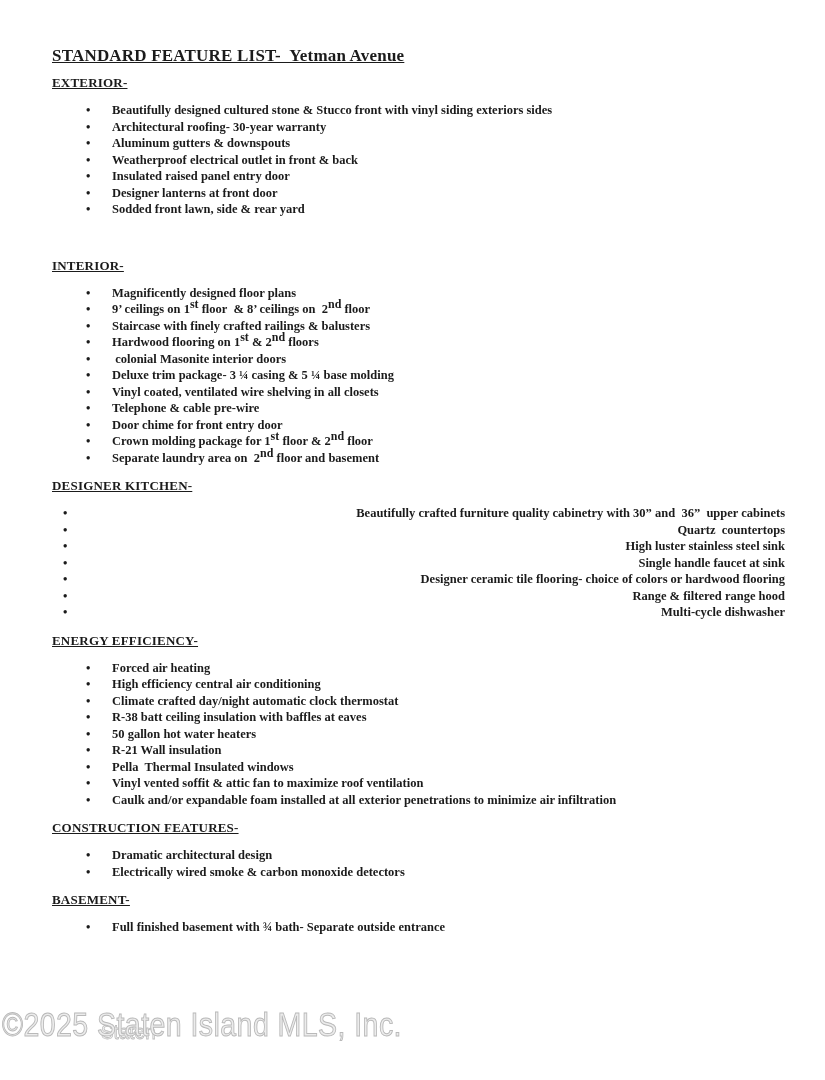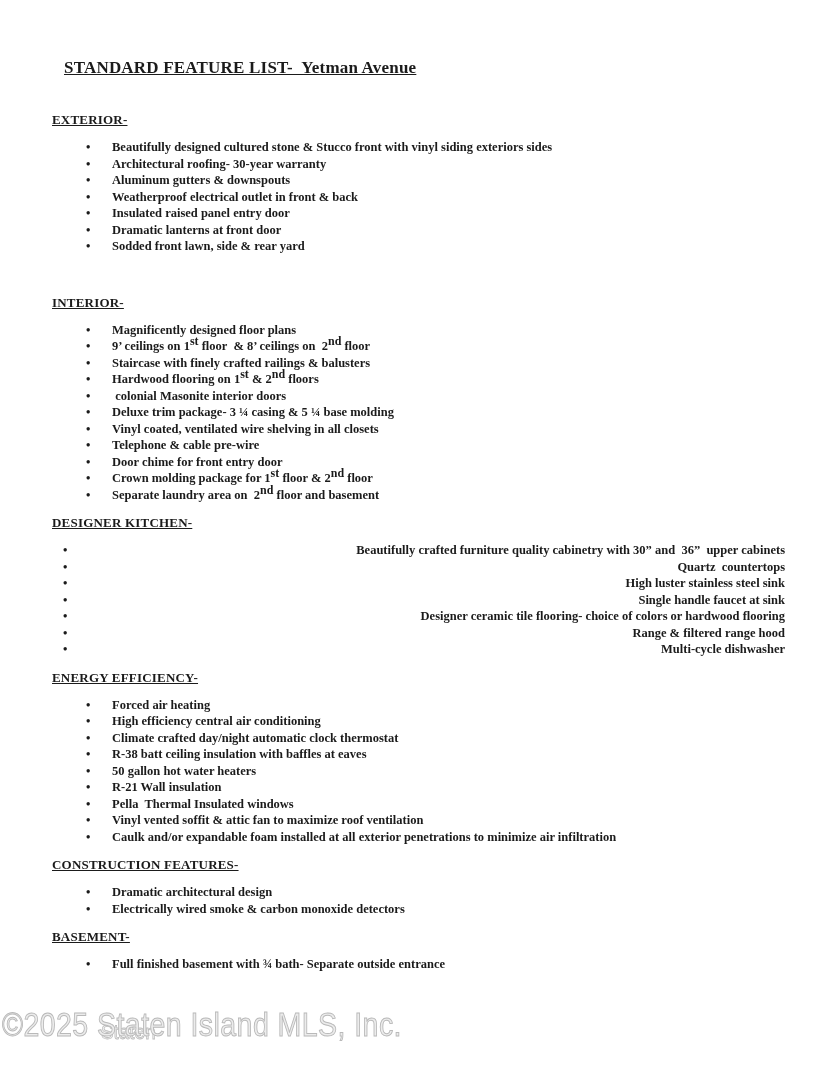--- a/index.html
+++ b/index.html
@@ -3,29 +3,29 @@
 <meta charset="utf-8">
 <style>
   html,body{margin:0;padding:0;background:#ffffff;}
   body{
     width:825px;height:1080px;position:relative;overflow:hidden;
     font-family:"Liberation Serif","DejaVu Serif",serif;
     color:#1b1b1b;
   }
   .page{padding:46px 40px 0 52px;position:relative;}
   .title{
-    font-size:17px;line-height:20px;font-weight:bold;margin:12px;
+    font-size:17px;line-height:20px;font-weight:bold;margin:0;
     text-decoration:underline;white-space:pre-wrap;letter-spacing:.2px;
   }
   .sect{display:block;}
   .heading{
     font-size:13px;line-height:16px;font-weight:bold;margin:12px 0 0 0;
     text-decoration:underline;white-space:pre-wrap;letter-spacing:.2px;
   }
-  .sect-exterior .heading{margin-top:34px;}
+  .sect-exterior .heading{margin-top:9px;}
   .sect-interior .heading{margin-top:40px;text-decoration:underline;}
   ul.features{
     list-style:none;margin:11px 0 0 0;padding:0 0 0 60px;
   }
   .sect-designer-kitchen ul.features{padding-left:37px;text-align:right;}
   ul.features li{
     position:relative;font-size:12.5px;line-height:16.5px;font-weight:bold;
     white-space:pre-wrap;
   }
   ul.features li::before{
@@ -60,21 +60,21 @@
   <h1 class="title">STANDARD FEATURE LIST-  Yetman Avenue</h1>
   <div id="sections">
       <section class="sect sect-exterior">
         <h2 class="heading">EXTERIOR-</h2>
         <ul class="features">
           <li>Beautifully designed cultured stone &amp; Stucco front with vinyl siding exteriors sides</li>
           <li>Architectural roofing- 30-year warranty</li>
           <li>Aluminum gutters &amp; downspouts</li>
           <li>Weatherproof electrical outlet in front &amp; back</li>
           <li>Insulated raised panel entry door</li>
-          <li>Dramatic lanterns at front door</li>
+          <li>Designer lanterns at front door</li>
           <li>Sodded front lawn, side &amp; rear yard</li>
         </ul>
       </section>
       <section class="sect sect-interior">
         <h2 class="heading">INTERIOR-</h2>
         <ul class="features">
           <li>Magnificently designed floor plans</li>
           <li>9’ ceilings on 1<sup>st</sup> floor  &amp; 8’ ceilings on  2<sup>nd</sup> floor</li>
           <li>Staircase with finely crafted railings &amp; balusters</li>
           <li>Hardwood flooring on 1<sup>st</sup> &amp; 2<sup>nd</sup> floors</li>

